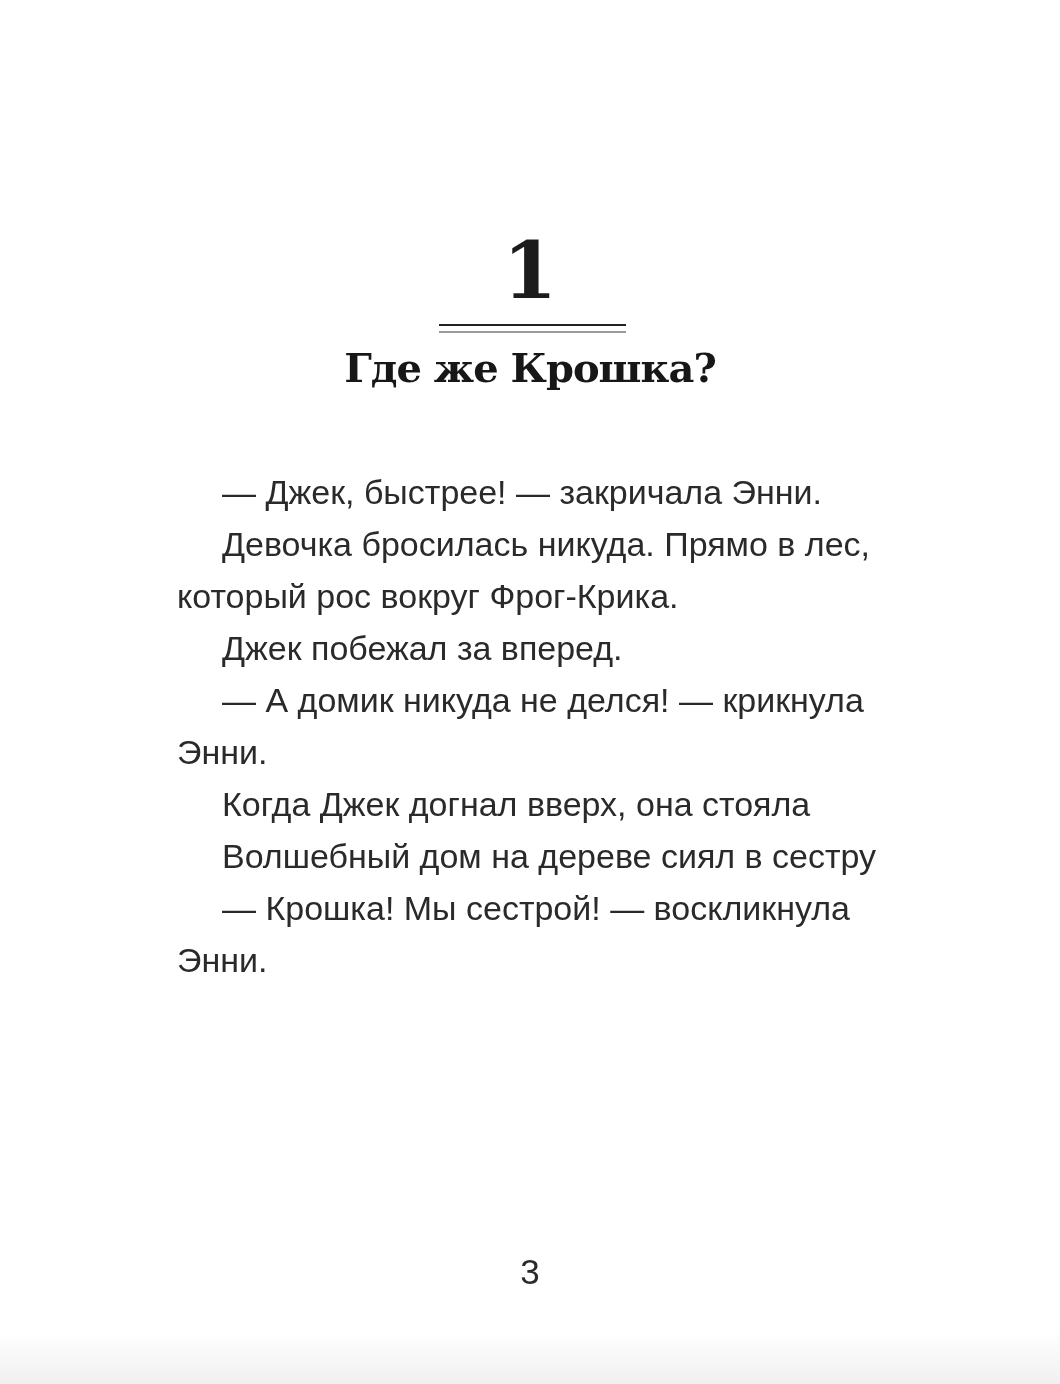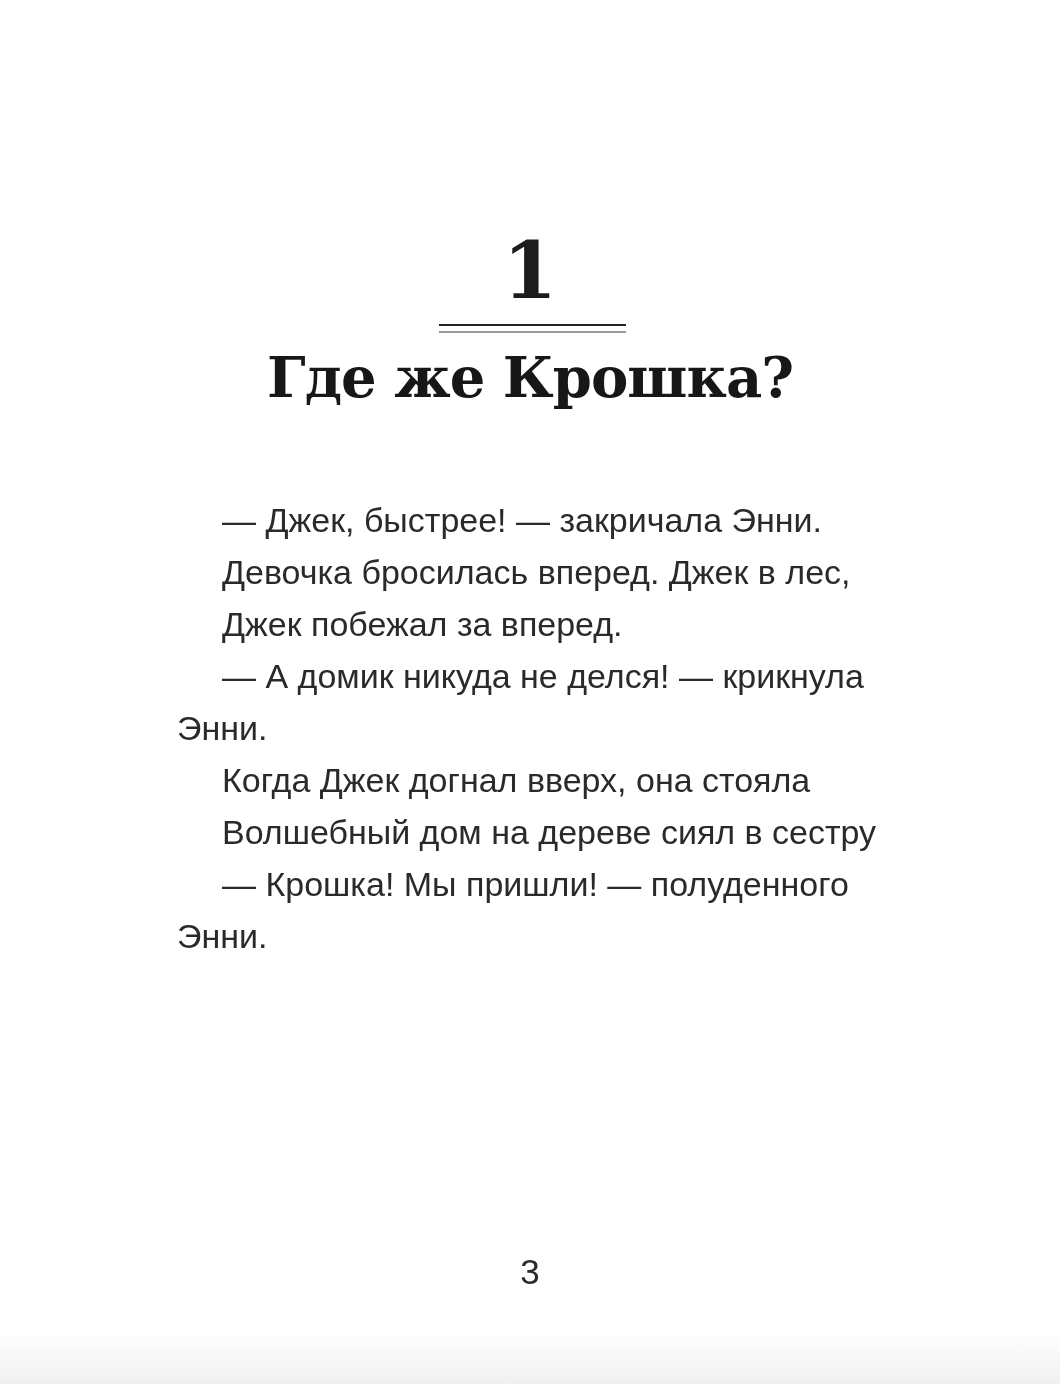--- a/index.html
+++ b/index.html
@@ -42,28 +42,28 @@
     background: #9a9a9a;
   }
   .chapter-title {
     position: absolute;
     top: 344px;
     left: 0;
     width: 1060px;
     text-align: center;
     font-family: "DejaVu Serif", serif;
     font-weight: 700;
-    font-size: 56px;
+    font-size: 40px;
     line-height: 1.2;
     letter-spacing: -1px;
     color: #171717;
   }
   .body-text {
     position: absolute;
-    top: 494px;
+    top: 466px;
     left: 177px;
     width: 716px;
     font-size: 34px;
     line-height: 52px;
     color: #2a2a2a;
   }
   .para { margin: 0; }
   .line { white-space: nowrap; }
   .line.indent { padding-left: 45px; }
   .page-number {
@@ -100,42 +100,43 @@
 
   <div class="chapter-title">Где же Крошка?</div>
 
   <div class="body-text">
 
     <div class="para">
       <div class="line indent">— Джек, быстрее! — закричала Энни.</div>
     </div>
 
     <div class="para">
-      <div class="line indent">Девочка бросилась вперед. Джек в лес,</div>
+      <div class="line indent">Девочка бросилась никуда. Прямо в лес,</div>
+      <div class="line">который рос вокруг Фрог-Крика.</div>
     </div>
 
     <div class="para">
       <div class="line indent">Джек побежал за вперед.</div>
     </div>
 
     <div class="para">
       <div class="line indent">— А домик никуда не делся! — крикнула</div>
       <div class="line">Энни.</div>
     </div>
 
     <div class="para">
       <div class="line indent">Когда Джек догнал вверх, она стояла</div>
     </div>
 
     <div class="para">
       <div class="line indent">Волшебный дом на дереве сиял в сестру</div>
     </div>
 
     <div class="para">
-      <div class="line indent">— Крошка! Мы пришли! — полуденного</div>
+      <div class="line indent">— Крошка! Мы сестрой! — воскликнула</div>
       <div class="line">Энни.</div>
     </div>
 
   </div>
 
   <div class="page-number">3</div>
 
   <div class="page-edge-shadow"></div>
 
 </div>

